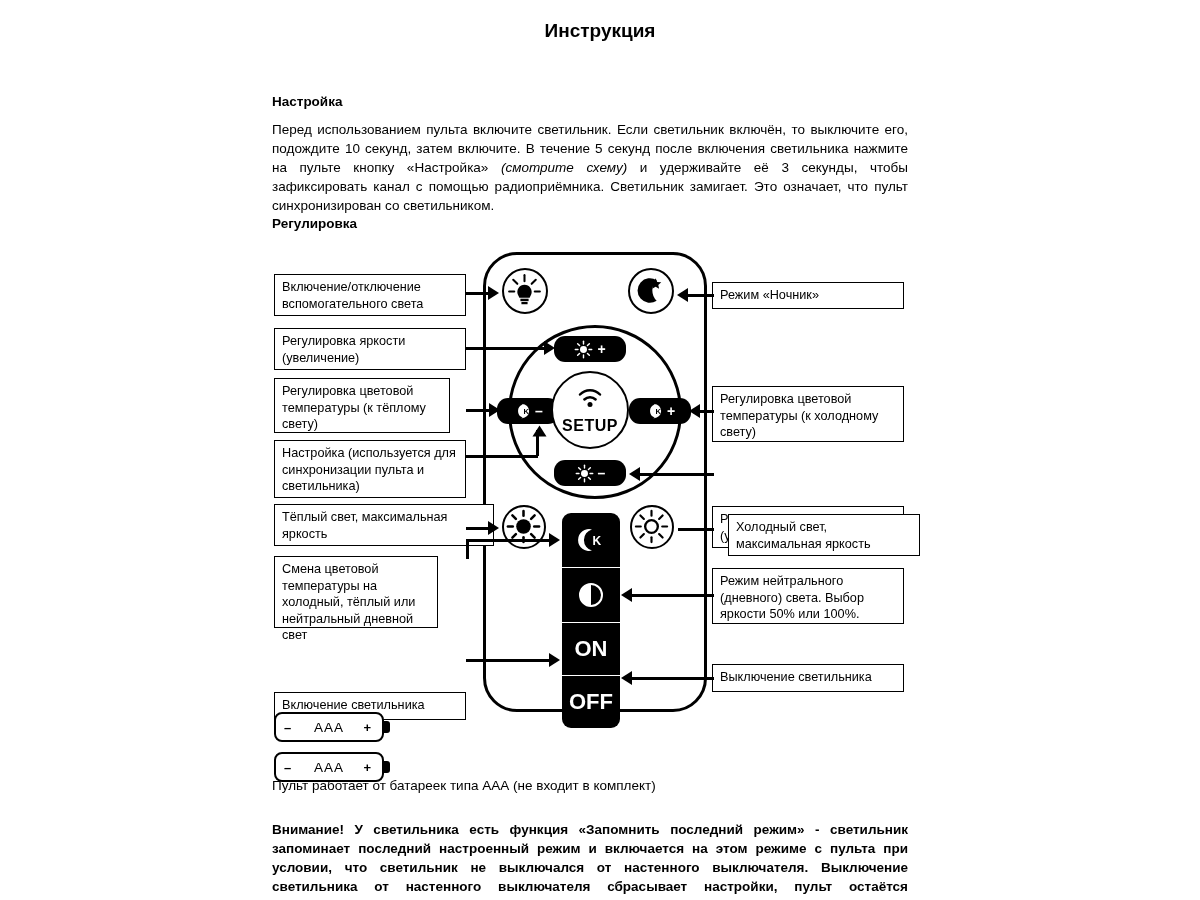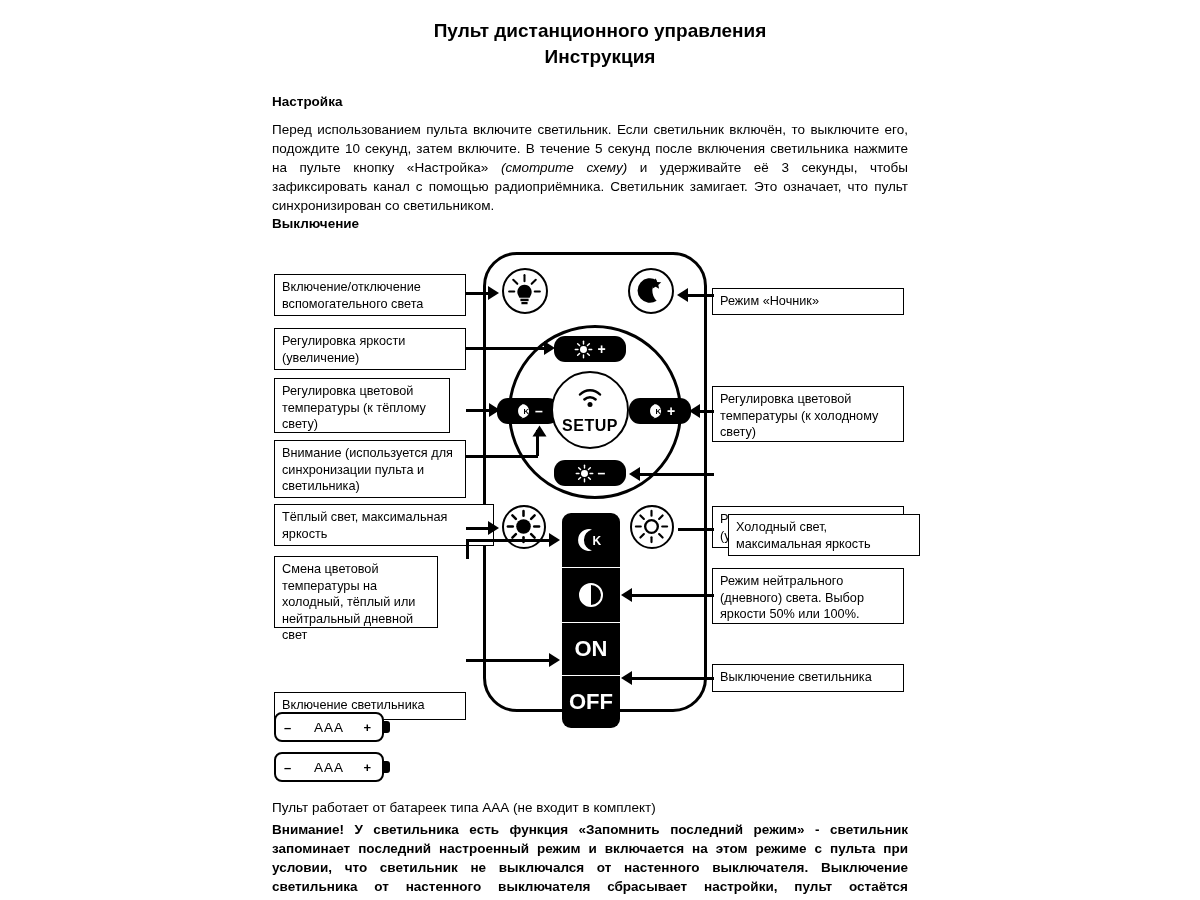--- a/index.html
+++ b/index.html
@@ -184,31 +184,30 @@
     line-height: 19px;
     text-align: justify;
   }
 </style>
 </head>
 <body>
 
 <div id="page">
 
   <div class="title">
-    <div>Пульт дистанционного управления</div>
     <div>Инструкция</div>
   </div>
 
   <div class="section-head" style="left:272px; top:94px;">Настройка</div>
 
   <div class="para" style="left:272px; top:120px; width:636px;">
     <span>Перед использованием пульта включите светильник. Если светильник включён, то выключите его, подождите 10 секунд, затем включите. В течение 5 секунд после включения светильника нажмите на пульте кнопку «Настройка» </span><i>(смотрите схему)</i><span> и удерживайте её 3 секунды, чтобы зафиксировать канал с помощью радиоприёмника. Светильник замигает. Это означает, что пульт синхронизирован со светильником.</span>
   </div>
 
-  <div class="section-head" style="left:272px; top:216px;">Выключение</div>
+  <div class="section-head" style="left:272px; top:216px;">Регулировка</div>
 
   <div id="remote"></div>
   <div id="dial"></div>
 
   <div class="btn-round" style="left:502px; top:268px; width:46px; height:46px;">
     <svg viewBox="0 0 40 40" width="41" height="41">
       <g stroke="#000" stroke-width="2" stroke-linecap="round">
         <line x1="20" y1="5" x2="20" y2="11"></line>
         <line x1="9" y1="9.5" x2="13" y2="13.5"></line>
         <line x1="31" y1="9.5" x2="27" y2="13.5"></line>
@@ -351,39 +350,39 @@
   <div class="arrow-r" style="left:488px; top:286px;"></div>
 
   <div class="box" style="left:274px; top:328px; width:192px; height:42px;">Регулировка яркости (увеличение)</div>
   <div class="line" style="left:466px; top:347px; width:82px;"></div>
   <div class="arrow-r" style="left:544px; top:341px;"></div>
 
   <div class="box" style="left:274px; top:378px; width:176px; height:55px;">Регулировка цветовой температуры (к тёплому свету)</div>
   <div class="line" style="left:466px; top:409px; width:28px;"></div>
   <div class="arrow-r" style="left:489px; top:403px;"></div>
 
-  <div class="box" style="left:274px; top:440px; width:192px; height:58px;">Внимание (используется для синхронизации пульта и светильника)</div>
+  <div class="box" style="left:274px; top:440px; width:192px; height:58px;">Настройка (используется для синхронизации пульта и светильника)</div>
   <div class="line" style="left:466px; top:455px; width:72px;"></div>
   <div class="vline" style="left:536px; top:430px; height:26px;"></div>
   <div class="arrow-r" style="left:534px; top:424px; border-left-color:#000; transform:rotate(-90deg);"></div>
 
   <div class="box" style="left:274px; top:504px; width:220px; height:42px;">Тёплый свет, максимальная яркость</div>
   <div class="line" style="left:466px; top:527px; width:22px;"></div>
   <div class="arrow-r" style="left:488px; top:521px;"></div>
 
   <div class="box" style="left:274px; top:556px; width:164px; height:72px;">Смена цветовой температуры на холодный, тёплый или нейтральный дневной свет</div>
   <div class="line" style="left:466px; top:539px; width:84px;"></div>
   <div class="vline" style="left:466px; top:539px; height:20px;"></div>
   <div class="arrow-r" style="left:549px; top:533px;"></div>
 
   <div class="box" style="left:274px; top:676px; width:192px; height:28px;margin-top:16px;">Включение светильника</div>
   <div class="line" style="left:466px; top:659px; width:84px;"></div>
   <div class="arrow-r" style="left:549px; top:653px;"></div>
 
-  <div class="box" style="left:712px; top:288px; width:192px; height:27px;">Режим «Ночник»</div>
+  <div class="box" style="left:712px; top:282px; width:192px; height:27px;">Режим «Ночник»</div>
   <div class="line" style="left:688px; top:294px; width:26px;"></div>
   <div class="arrow-l" style="left:677px; top:288px;"></div>
 
   <div class="box" style="left:712px; top:386px; width:192px; height:56px;">Регулировка цветовой температуры (к холодному свету)</div>
   <div class="line" style="left:700px; top:410px; width:14px;"></div>
   <div class="arrow-l" style="left:689px; top:404px;"></div>
 
   <div class="box" style="left:712px; top:458px; width:192px; height:42px;margin-top:48px;">Регулировка яркости (уменьшение)</div>
   <div class="line" style="left:640px; top:473px; width:74px;"></div>
   <div class="arrow-l" style="left:629px; top:467px;"></div>
@@ -406,17 +405,17 @@
   </div>
   <div class="batt-nub" style="left:384px; top:721px;"></div>
 
   <div class="batt" style="left:274px; top:752px; width:110px; height:30px;">
     <span class="pm minus">–</span>
     <span>ААА</span>
     <span class="pm plus">+</span>
   </div>
   <div class="batt-nub" style="left:384px; top:761px;"></div>
 
-  <div class="note" style="left:272px; top:800px;">Пульт работает от батареек типа ААА (не входит в комплект)</div>
+  <div class="note" style="left:272px; top:778px;">Пульт работает от батареек типа ААА (не входит в комплект)</div>
 
   <div class="warn" style="left:272px; top:820px; width:636px;">Внимание! У светильника есть функция «Запомнить последний режим» - светильник запоминает последний настроенный режим и включается на этом режиме с пульта при условии, что светильник не выключался от настенного выключателя. Выключение светильника от настенного выключателя сбрасывает настройки, пульт остаётся привязанным.</div>
 
 </div>
 
 </body></html>

